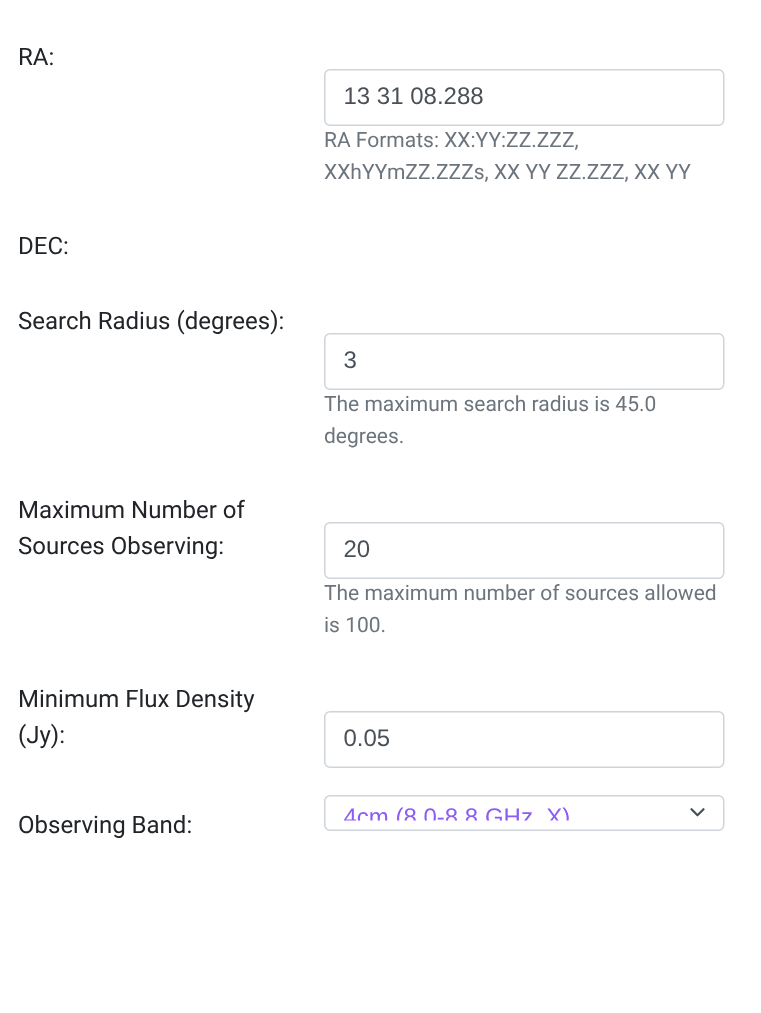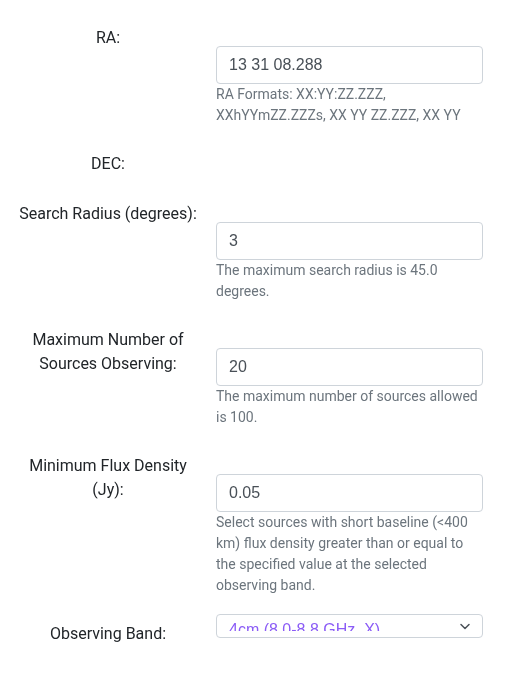--- a/index.html
+++ b/index.html
@@ -11,21 +11,21 @@
     padding: 18px 12px;
   }
   .form-row {
     display: flex;
     align-items: flex-start;
     margin-bottom: 18px;
   }
   .label-col {
     width: 200px;
     flex-shrink: 0;
-    text-align: center;
+    text-align: left;
     padding-right: 8px;
     padding-top: 8px;
     color: #212529;
     line-height: 1.5;
   }
   .input-col {
     flex: 1;
     padding-left: 4px;
     padding-right: 12px;
   }
@@ -117,21 +117,20 @@
   <div class="input-col">
     <input type="text" class="text-input" value="20" style="">
     <div class="help-text">The maximum number of sources allowed is 100.</div>
   </div>
 </div>
 
 <div class="form-row">
   <div class="label-col">Minimum Flux Density (Jy):</div>
   <div class="input-col">
     <input type="text" class="text-input" value="0.05" style="">
-    <div class="help-text">Select sources with short baseline (&lt;400 km) flux density greater than or equal to the specified value at the selected observing band.</div>
   </div>
 </div>
 
 <div class="form-row">
   <div class="label-col">Observing Band:</div>
   <div class="input-col">
     <div class="select-wrap">
       <select class="select-input">
         <option>4cm (8.0-8.8 GHz, X)</option>
       </select>

